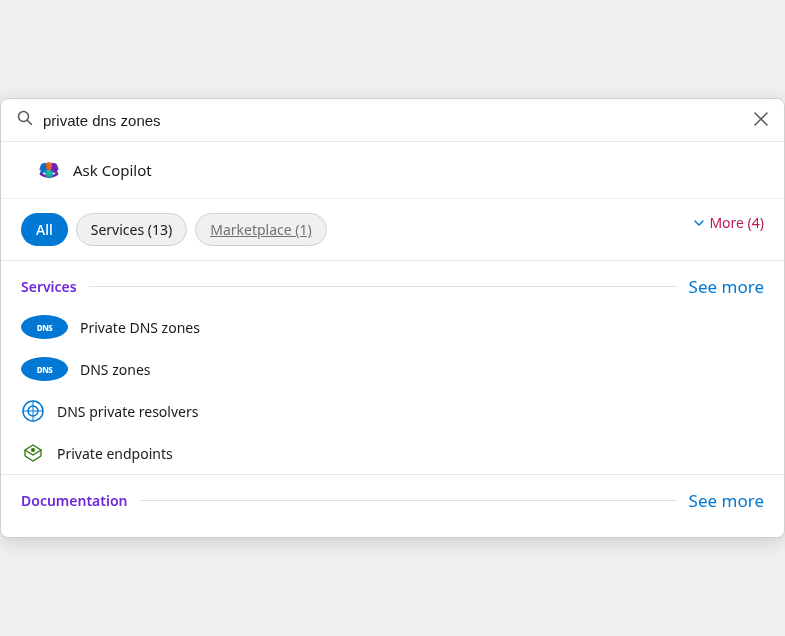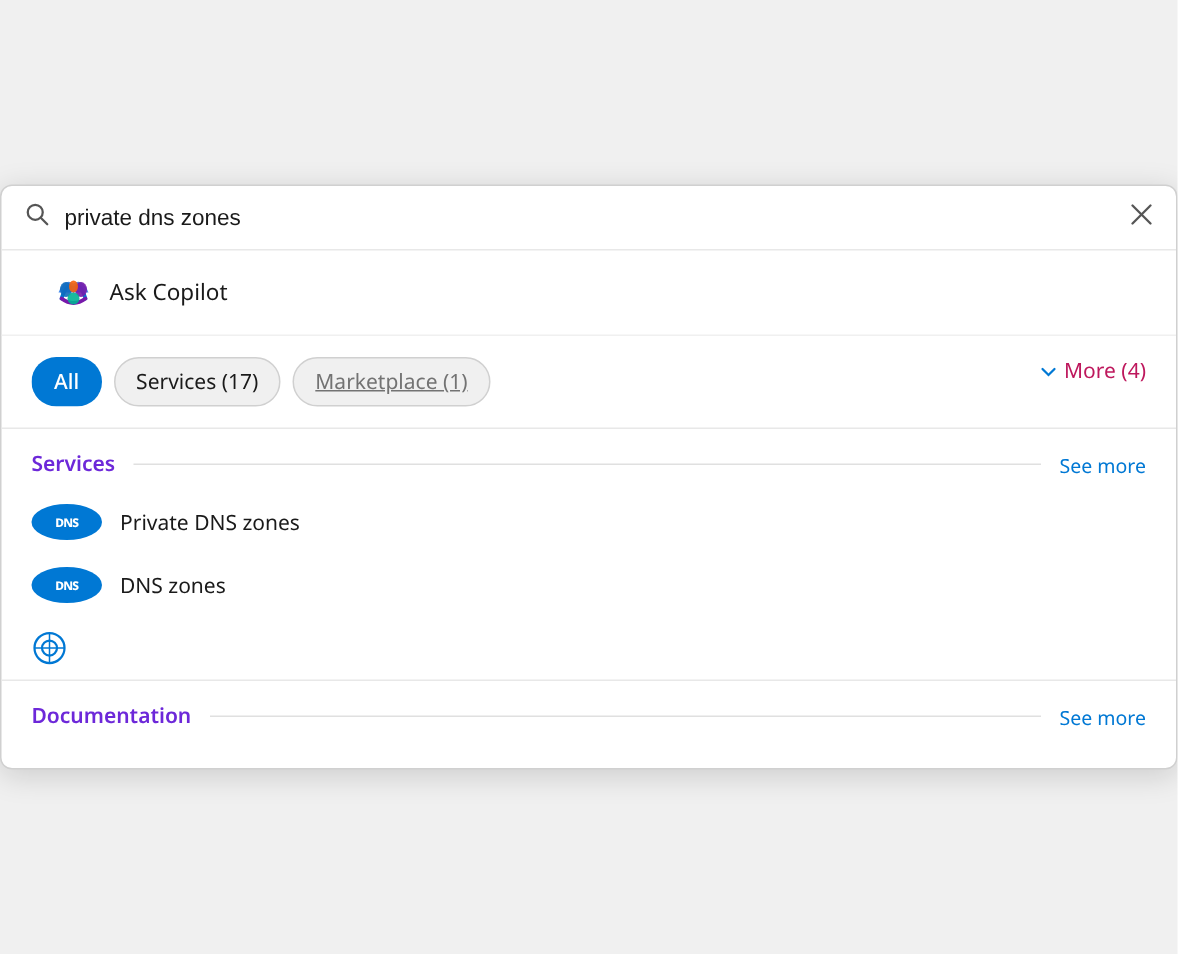--- a/index.html
+++ b/index.html
@@ -119,21 +119,21 @@
       font-weight: 600;
       color: #6d28d9;
     }
     .section-divider {
       flex: 1;
       height: 1px;
       background: #e0e0e0;
       margin: 0 12px;
     }
     .see-more {
-      font-size: 13px;
+      font-size: 17px;
       color: #0078d4;
       cursor: pointer;
       white-space: nowrap;
     }
     .list-item {
       display: flex;
       align-items: center;
       padding: 9px 20px;
       gap: 12px;
       cursor: pointer;
@@ -235,21 +235,21 @@
       <ellipse cx="11" cy="14" rx="4" ry="5" fill="#0f6cbd" opacity="0.9"></ellipse>
       <ellipse cx="21" cy="14" rx="4" ry="5" fill="#7719aa" opacity="0.9"></ellipse>
       <ellipse cx="16" cy="20" rx="4" ry="4" fill="#00b294" opacity="0.9"></ellipse>
       <ellipse cx="16" cy="12" rx="3" ry="4" fill="#f7630c" opacity="0.9"></ellipse>
     </svg>
     <span class="copilot-text">Ask Copilot</span>
   </div>
 
   <div class="tabs-row">
     <div class="tab tab-all">All</div>
-    <div class="tab tab-services">Services (17)</div>
+    <div class="tab tab-services">Services (13)</div>
     <div class="tab tab-marketplace">Marketplace (1)</div>
     <div class="tab-more">
       <svg width="12" height="12" viewBox="0 0 12 12">
         <path d="M2 4 L6 8 L10 4" stroke="#0078d4" stroke-width="1.5" fill="none" stroke-linecap="round"></path>
       </svg>
       <span>More (4)</span>
     </div>
   </div>
 
   <div class="content">
@@ -277,22 +277,35 @@
 
       <div class="list-item">
         <div class="resolver-icon">
           <svg width="24" height="24" viewBox="0 0 24 24" fill="none">
             <circle cx="12" cy="12" r="10" stroke="#0078d4" stroke-width="1.5" fill="none"></circle>
             <circle cx="12" cy="12" r="5" stroke="#0078d4" stroke-width="1.5" fill="none"></circle>
             <line x1="12" y1="2" x2="12" y2="22" stroke="#0078d4" stroke-width="1"></line>
             <line x1="2" y1="12" x2="22" y2="12" stroke="#0078d4" stroke-width="1"></line>
           </svg>
         </div>
-      </div>
-
+        <span class="item-text">DNS private resolvers</span>
+      </div>
+
+      <div class="list-item">
+        <div class="endpoint-icon">
+          <svg width="24" height="24" viewBox="0 0 24 24" fill="none">
+            <path d="M12 4 L4 9 L12 14 L20 9 Z" stroke="#2d7600" stroke-width="1.3" fill="none"></path>
+            <line x1="4" y1="9" x2="4" y2="15" stroke="#2d7600" stroke-width="1.3"></line>
+            <line x1="20" y1="9" x2="20" y2="15" stroke="#2d7600" stroke-width="1.3"></line>
+            <path d="M4 15 L12 20 L20 15" stroke="#2d7600" stroke-width="1.3" fill="none"></path>
+            <circle cx="12" cy="9" r="2" fill="#2d7600"></circle>
+          </svg>
+        </div>
+        <span class="item-text">Private endpoints</span>
+      </div>
     </div>
 
 
     <div class="section docs-section">
       <div class="section-header">
         <span class="section-title">Documentation</span>
         <div class="section-divider"></div>
         <span class="see-more">See more</span>
       </div>
     </div>

